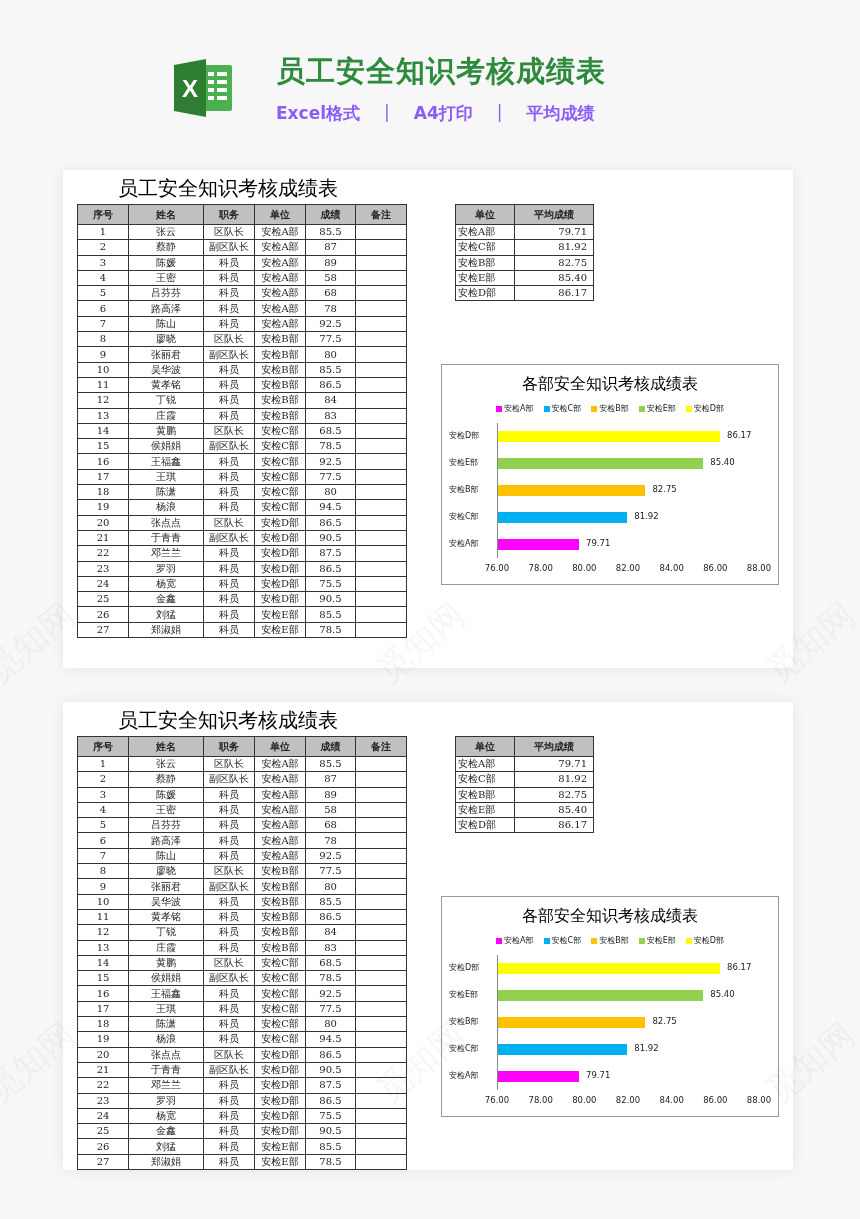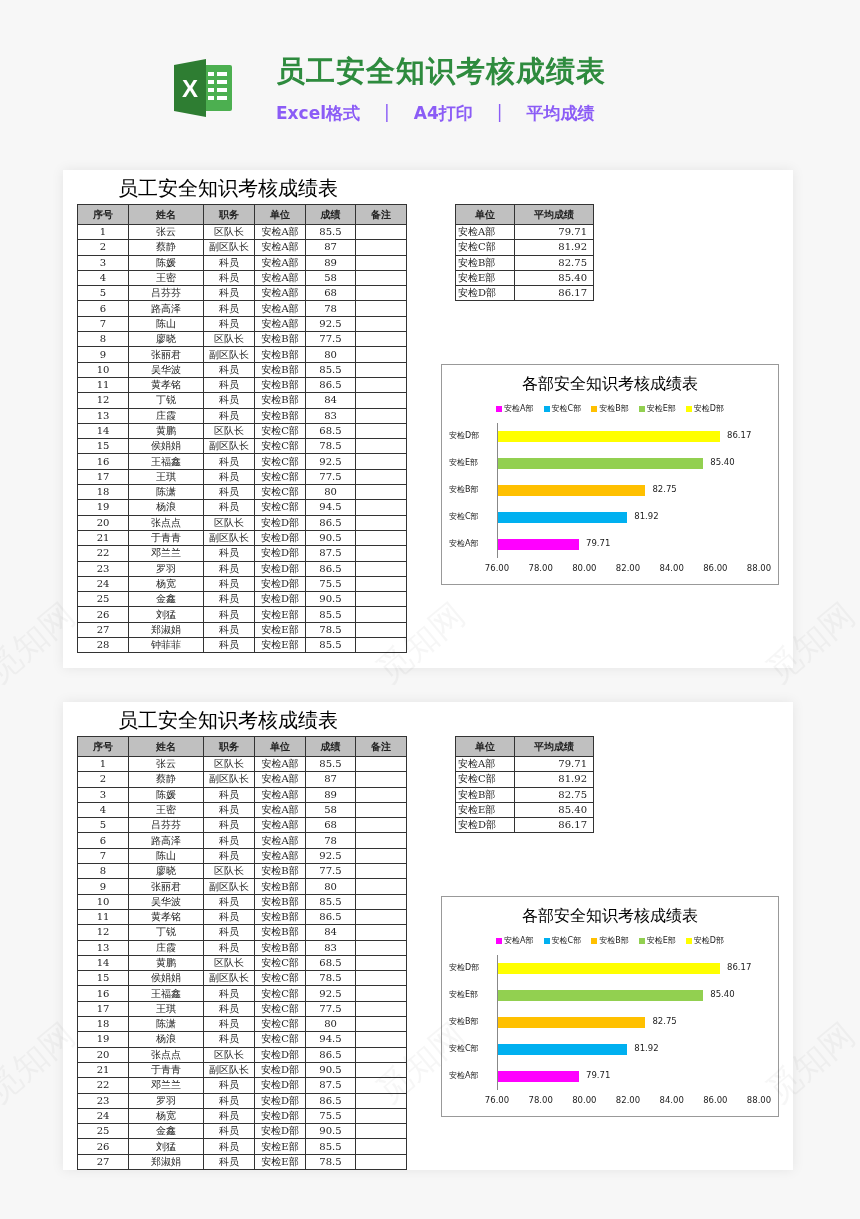--- a/index.html
+++ b/index.html
@@ -287,28 +287,20 @@
           <td></td>
         </tr>
         <tr>
           <td>27</td>
           <td>郑淑娟</td>
           <td>科员</td>
           <td>安检E部</td>
           <td>78.5</td>
           <td></td>
         </tr>
-        <tr>
-          <td>28</td>
-          <td>钟菲菲</td>
-          <td>科员</td>
-          <td>安检E部</td>
-          <td>85.5</td>
-          <td></td>
-        </tr>
       </tbody>
   </table>
   <table class="avg">
     <thead>
         <tr>
       <th style="width:54px">单位</th>
       <th style="width:74px">平均成绩</th>
     </tr>
       </thead>
     <tbody class="avg-rows">

